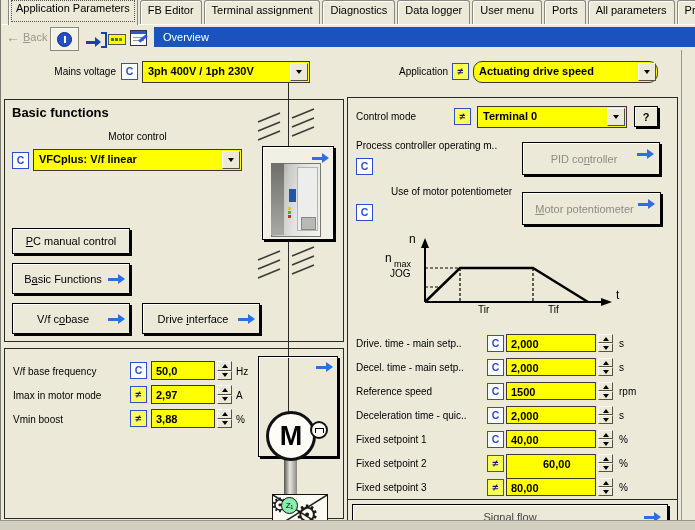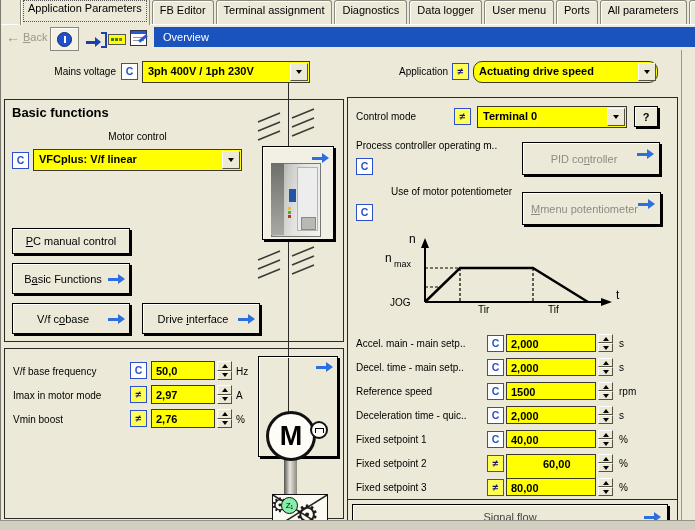--- a/index.html
+++ b/index.html
@@ -4,21 +4,21 @@
 <style>
   html,body{margin:0;padding:0;background:#9a9a90;}
   .stage{position:relative;width:695px;height:530px;background:#ece9d8;overflow:hidden;
          font-family:"Liberation Sans", sans-serif;font-size:11px;color:#000;}
   .abs{position:absolute;}
   .lbl{position:absolute;white-space:nowrap;font-size:10px;}
   .accel{text-decoration:underline;}
 
   
   .tabbar{position:absolute;left:0;top:0;width:695px;height:25px;display:flex;align-items:flex-end;
-          padding-left:20px;border-bottom:1px solid #fff;box-sizing:border-box;}
+          padding-left:8px;border-bottom:1px solid #fff;box-sizing:border-box;}
   .tab{height:20px;padding:3px 7px 0 7px;margin-right:2px;background:#ece9d8;white-space:nowrap;
        border:1px solid #8a887c;border-bottom:none;border-top-left-radius:3px;border-top-right-radius:3px;
        box-shadow:inset 1px 1px 0 #fff;}
   .tab.active{height:23px;padding-top:4px;outline:1px dotted #555;outline-offset:-4px;margin-bottom:-1px;}
 
   
   .toolbar{position:absolute;left:0;top:25px;width:695px;height:25px;}
   .bluebar{position:absolute;left:154px;top:2px;width:541px;height:20px;background:#1a52be;color:#fff;
            padding:4px 0 0 9px;box-sizing:border-box;font-size:11px;}
   .backbtn{position:absolute;left:6px;top:4px;color:#9a978c;font-size:11px;}
@@ -232,21 +232,21 @@
         <span class="tri-up"></span>
       </span>
     <span class="sb">
         <span class="tri-dn"></span>
       </span>
   </div>
   <span class="lbl" style="left:236px;top:390px;">A</span>
 
   <span class="lbl" style="left:13px;top:414px;">Vmin boost</span>
   <span class="flag neq" style="left:130px;top:410px;">≠</span>
-  <div class="sfield" style="left:151px;top:409px;width:64px;height:19px;">2,76</div>
+  <div class="sfield" style="left:151px;top:409px;width:64px;height:19px;">3,88</div>
   <div class="spin" style="left:217px;top:409px;width:15px;height:19px;">
     <span class="sb">
         <span class="tri-up"></span>
       </span>
     <span class="sb">
         <span class="tri-dn"></span>
       </span>
   </div>
   <span class="lbl" style="left:236px;top:414px;">%</span>
 
@@ -286,44 +286,44 @@
   <span class="lbl" style="left:356px;top:140px;">Process controller operating m..</span>
   <span class="flag c" style="left:356px;top:158px;">C</span>
   <div class="btn3d gray" style="left:522px;top:142px;width:138px;height:33px;padding-right:14px;">
     <span><span>PID co</span><span class="accel">n</span><span>troller</span></span>
     <span class="arr arrabs" style="right:5px;top:6px;"></span>
   </div>
 
   <span class="lbl" style="left:368px;top:186px;padding-left:23px;">Use of motor potentiometer</span>
   <span class="flag c" style="left:356px;top:204px;">C</span>
   <div class="btn3d gray" style="left:522px;top:192px;width:139px;height:33px;padding-right:14px;">
-    <span><span></span><span class="accel">M</span><span>menu potentiometer</span></span>
+    <span><span></span><span class="accel">M</span><span>otor potentiometer</span></span>
     <span class="arr arrabs" style="right:5px;top:6px;"></span>
   </div>
 
   <svg class="abs" style="left:352px;top:230px;" width="280" height="94">
     <line x1="73" y1="72" x2="73" y2="16" stroke="#000" stroke-width="2"></line>
     <polygon points="73,8 69,18 77,18" fill="#000"></polygon>
     <line x1="73" y1="72" x2="252" y2="72" stroke="#000" stroke-width="2"></line>
     <polygon points="260,72 249,68 249,76" fill="#000"></polygon>
     <polyline points="73,72 108,38 181,38 236,72" fill="none" stroke="#000" stroke-width="2.5"></polyline>
     <line x1="73" y1="38" x2="108" y2="38" stroke="#000" stroke-width="1.2" stroke-dasharray="3,2"></line>
     <line x1="73" y1="57" x2="89" y2="57" stroke="#000" stroke-width="1.2" stroke-dasharray="3,2"></line>
     <line x1="108" y1="38" x2="108" y2="72" stroke="#000" stroke-width="1.2" stroke-dasharray="3,2"></line>
     <line x1="181" y1="38" x2="181" y2="72" stroke="#000" stroke-width="1.2" stroke-dasharray="3,2"></line>
   </svg>
   <span class="lbl" style="left:409px;top:232px;font-size:12px;">n</span>
   <span class="lbl" style="left:385px;top:251px;font-size:12px;">n</span>
   <span class="lbl" style="left:394px;top:259px;font-size:9px;">max</span>
-  <span class="lbl" style="left:390px;top:297px;">JOG</span>
+  <span class="lbl" style="left:390px;top:268px;">JOG</span>
   <span class="lbl" style="left:616px;top:288px;font-size:12px;">t</span>
   <span class="lbl" style="left:438px;top:304px;margin-left:40px;">Tir</span>
   <span class="lbl" style="left:548px;top:304px;">Tif</span>
 
-  <span class="lbl" style="left:356px;top:338px;">Accel. main - main setp..</span>
+  <span class="lbl" style="left:356px;top:338px;">Drive. time - main setp..</span>
   <span class="flag c" style="left:487px;top:335px;">C</span>
   <div class="sfield" style="left:506px;top:334px;width:90px;height:18px;">2,000</div>
   <div class="spin" style="left:598px;top:334px;width:15px;height:18px;">
       <span class="sb">
         <span class="tri-up"></span>
       </span>
       <span class="sb">
         <span class="tri-dn"></span>
       </span>
     </div>

